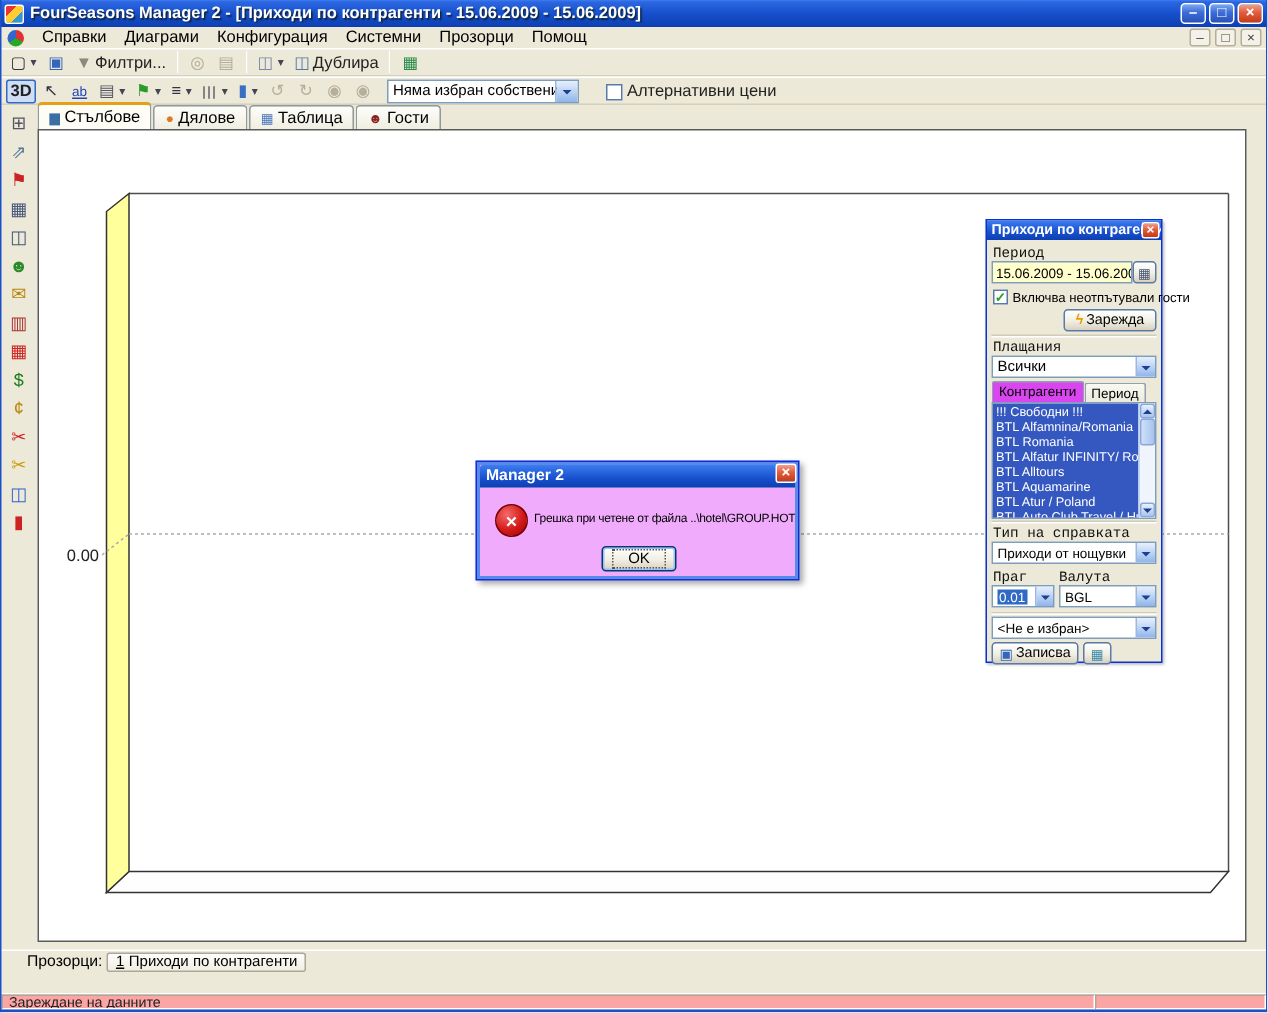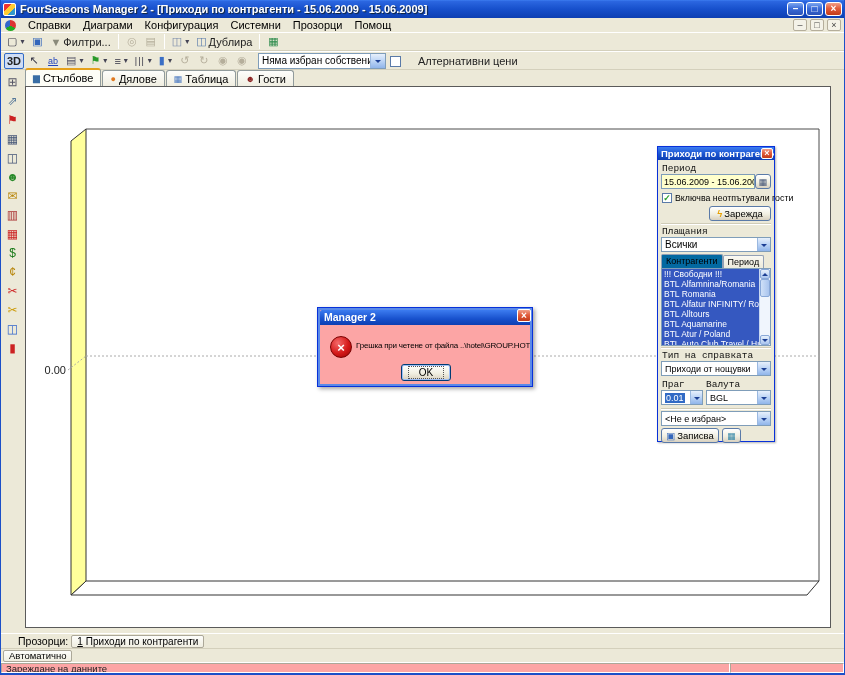--- a/index.html
+++ b/index.html
@@ -85,40 +85,40 @@
   .p-input { position:absolute; border:1px solid #7f9db9; background:#fff; font-size:9px;
     display:flex; align-items:center; padding-left:2px; white-space:nowrap; overflow:hidden; }
   .p-btn { border:1px solid #5a7aa8; border-radius:3px; font-size:9.5px;
     background:linear-gradient(180deg,#fff,#f1efe2 55%,#d8d0bf); display:flex; align-items:center;
     justify-content:center; gap:2px; white-space:nowrap; }
   .groove { position:absolute; left:3px; right:3px; height:2px; border-top:1px solid #d0ccb8; border-bottom:1px solid #fff; }
 
   .ptabs { position:absolute; top:107px; left:3px; display:flex; align-items:flex-end; }
   .ptab { font-size:9px; padding:1px 4px; border:1px solid #92a0b5; border-bottom:none;
     border-radius:2px 2px 0 0; background:linear-gradient(#faf9f2,#eceadb); }
-  .ptab.active { background:#0369a1; padding-bottom:2px; }
+  .ptab.active { background:#d946ef; padding-bottom:2px; }
 
   .plist { position:absolute; top:121px; left:3px; right:3px; height:78px; background:#fff;
     border:1px solid #7f9db9; overflow:hidden; }
   .list-inner { position:absolute; top:0; left:0; right:11px; bottom:0; background:#3558c0; }
   .list-item { height:10px; line-height:10px; font-size:8.5px; color:#fff; background:#3558c0;
     padding-left:2px; white-space:nowrap; overflow:hidden; }
   .vscroll { position:absolute; top:0; right:0; width:11px; bottom:0; background:#f0f5fd;
     border-left:1px solid #c8d8f0; }
   .sbtn { position:absolute; left:0; right:0; height:10px; background:linear-gradient(#e7f0fc,#a9c4ee);
     border:1px solid #89a8d8; border-radius:2px; display:flex; align-items:center; justify-content:center; }
   .sbtn .tri-up { width:0;height:0;border:3px solid transparent;border-bottom-color:#1c3f94;margin-bottom:3px; }
   .sbtn .tri-dn { width:0;height:0;border:3px solid transparent;border-top-color:#1c3f94;margin-top:3px; }
   .sthumb { position:absolute; left:0; right:0; top:10px; height:18px;
     background:linear-gradient(90deg,#cfe0f8,#a9c4ee); border:1px solid #89a8d8; border-radius:2px; }
 
   .sel-text { background:#316ac5; color:#fff; padding:0 1px; }
 
   
-  .dialog { position:absolute; left:317px; top:307px; width:216px; height:80px; background:#fca5a5;
+  .dialog { position:absolute; left:317px; top:307px; width:216px; height:80px; background:#f0abfc;
     border:1px solid #0831d9; box-shadow:inset 0 0 0 2px #5a8ae8, 2px 2px 4px rgba(0,0,0,.35); }
   .d-title { position:absolute; top:2px; left:2px; right:2px; height:15px;
     background:linear-gradient(180deg,#3c7cf0,#1750cc 60%,#0d3fb2); color:#fff; font-weight:bold;
     font-size:10.5px; line-height:15px; padding-left:4px; border-radius:2px 2px 0 0; }
   .d-close { position:absolute; top:1px; right:1px; width:14px; height:13px; border:1px solid #fff;
     border-radius:2px; background:linear-gradient(#f0a08a,#e25d3c 45%,#c23a18); color:#fff; font-size:10px;
     line-height:11px; text-align:center; font-weight:bold; }
   .err-icon { position:absolute; left:12px; top:28px; width:22px; height:22px; border-radius:50%;
     background:radial-gradient(circle at 35% 30%, #f56a6a, #d41919 55%, #990000);
     color:#fff; font-size:13px; font-weight:bold; display:flex; align-items:center; justify-content:center;
@@ -256,21 +256,21 @@
     </div>
     <div class="tbtn disabled">
       <span class="glyph">◉</span>
     </div>
     <div class="combo owner-combo">
       <span>Няма избран собственици</span>
       <span class="arrow-btn">
           <span class="tri"></span>
         </span>
     </div>
-    <div style="display:flex;align-items:flex-end;gap:17px;margin-left:3px">
+    <div style="display:flex;align-items:flex-end;gap:3px;margin-left:17px">
       <span class="cb-box"></span>
       <span class="tlabel">Алтернативни цени</span>
     </div>
   </div>
 
   <div class="tabrow">
 
   <div class="tab active">
         <span class="tab-icon" style="color: rgb(58, 110, 165);">▆</span>
         <span>Стълбове</span>
@@ -461,23 +461,20 @@
     </div>
   </div>
 
   <div class="winbar">
     <span class="wlabel">Прозорци:</span>
     <div class="win-tab">
       <span class="num">1</span>
       <span>Приходи по контрагенти</span>
     </div>
   </div>
-  <div class="autobar">
-    <div class="auto-btn">Автоматично</div>
-  </div>
 
   <div class="statusbar">
     <div class="spanel first">Зареждане на данните</div>
     <div class="spanel second"></div>
   </div>
 
   <div class="edge" style="left:0"></div>
   <div class="edge" style="right:0"></div>
   <div class="bottom-edge"></div>
 </div>

